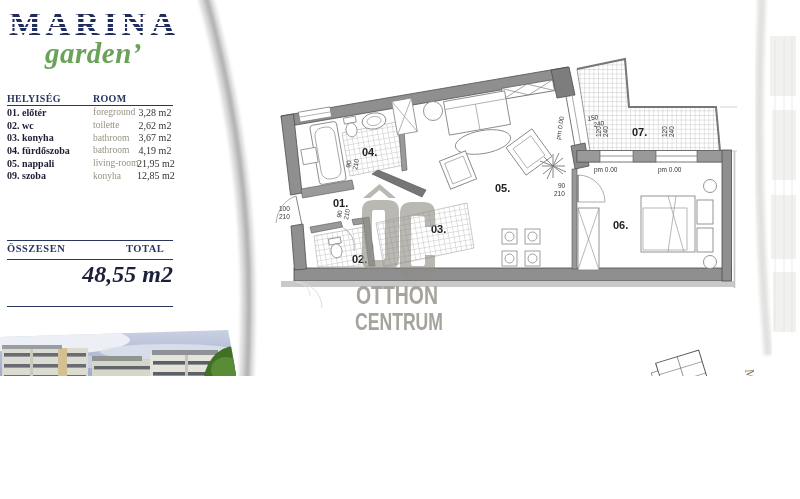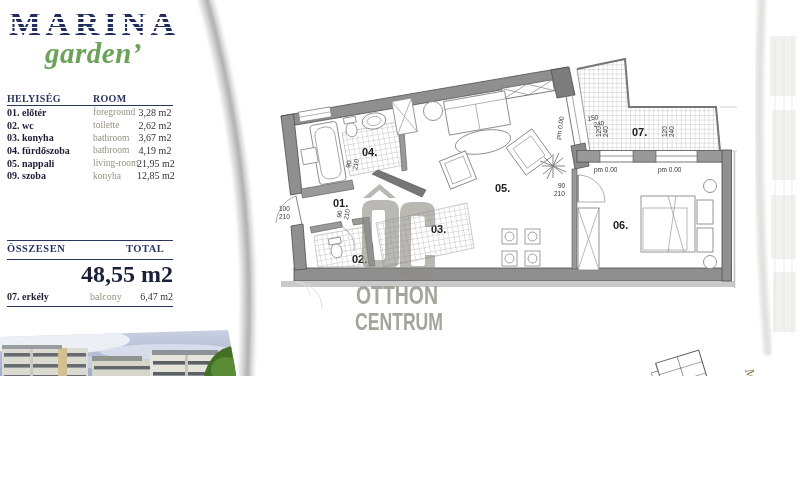--- a/index.html
+++ b/index.html
@@ -20,21 +20,21 @@
   table.rooms td{padding:0;height:12.7px;vertical-align:middle;}
   td.hu{font-weight:bold;color:#1d1d33;}
   td.en{color:#97937e;}
   td.m2{text-align:center;color:#333;}
   tr.head td{color:#28355f;font-weight:bold;font-size:10px;letter-spacing:0.3px;
      border-bottom:1.4px solid #28355f;height:14px;}
   .totline{position:absolute;left:7px;width:166px;border-top:1.4px solid #28355f;height:0;}
   .totrow{position:absolute;left:7px;width:166px;top:243px;height:16px;
      font-family:"Liberation Serif",serif;font-size:10.5px;color:#28355f;font-weight:bold;letter-spacing:0.5px;}
   .bigm2{position:absolute;left:0px;top:261px;width:173px;text-align:right;
-     font-family:"Liberation Serif",serif;font-weight:bold;font-size:24px;color:#1b2138;}
+     font-family:"Liberation Serif",serif;font-weight:bold;font-size:24px;color:#1b2138;font-style:italic;}
   .balcrow{position:absolute;left:7px;top:291px;width:166px;height:14px;
      font-family:"Liberation Serif",serif;font-size:10px;}
 </style>
 </head>
 <body>
 <div id="page">
 
   <div id="panel">
 
     <div class="marina">MARINA</div>
@@ -87,25 +87,20 @@
       </table>
 
     <div class="totline" style="top:240px;"></div>
 
     <div class="totrow"><span>ÖSSZESEN</span><span style="position:absolute;left:83px;margin-left:36px;">TOTAL</span></div>
 
     <div class="totline" style="top:259px;"></div>
 
     <div class="bigm2">48,55 m2</div>
 
-    <div class="balcrow">
-      <span style="font-weight:bold;color:#1d1d33;">07. erkély</span>
-      <span style="position:absolute;left:83px;color:#97937e;">balcony</span>
-      <span style="position:absolute;right:0;color:#333;">6,47 m2</span>
-    </div>
 
     <div class="totline" style="top:306px;"></div>
   </div>
 
   <svg id="photo" width="260" height="175" viewBox="0 0 260 175" style="position:absolute;left:0;top:326px;">
     <defs>
       <clipPath id="photoclip">
         <path d="M0,11 L228,4 C238,55 246,110 245,175 L0,175 Z"></path>
       </clipPath>
       <linearGradient id="sky" x1="0" y1="0" x2="0" y2="1">

